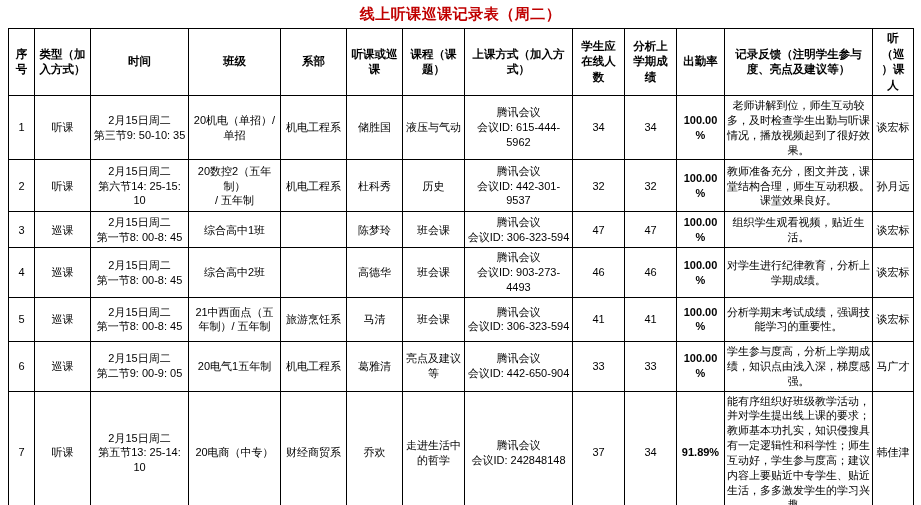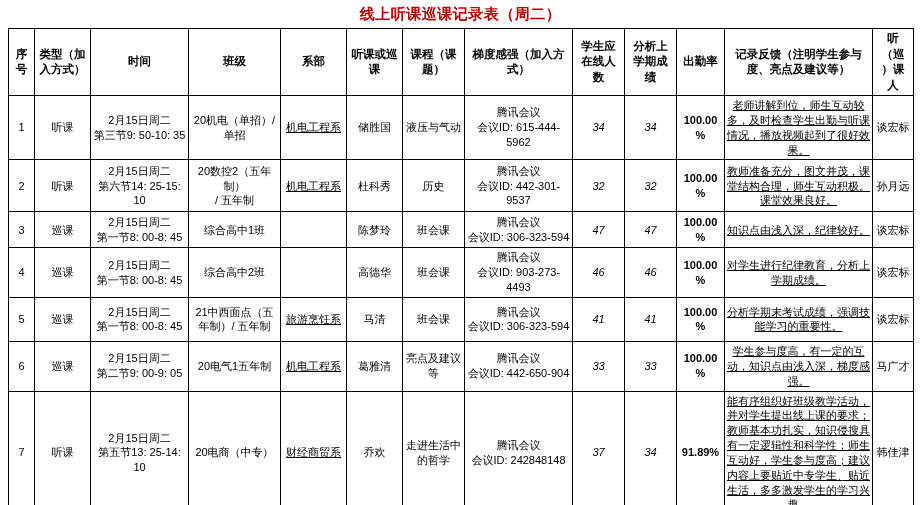--- a/index.html
+++ b/index.html
@@ -45,32 +45,31 @@
   }
   table.sheet thead th {
     font-weight: bold;
     font-size: 11.5px;
     height: 46px;
     padding: 2px 3px;
   }
   td.num { font-size: 11px; }
   td.time { font-size: 10.5px; line-height: 1.5; white-space: pre-line; }
   td.cls  { font-size: 10.5px; white-space: pre-line;}
-  td.dept { font-size: 10.5px; text-decoration: underline; }
+  td.dept { font-size: 10.5px; }
   td.teacher { font-size: 10.5px; font-family: Liberation Serif, serif; }
   td.course { font-size: 10.5px; }
   td.way { font-size: 10.5px; line-height: 1.6; white-space: pre-line; }
-  td.cnt { font-size: 11px; font-style: italic; }
+  td.cnt { font-size: 11px; }
   td.rate { font-size: 10.5px; font-weight: bold; }
   td.fb {
     text-align: left;
     font-size: 10.5px;
     line-height: 1.5;
     padding: 3px 4px;
-    text-decoration: underline;
   }
   td.listener { font-size: 10.5px; }
 
   
   col.c-idx     { width: 26px; }
   col.c-type    { width: 56px; }
   col.c-time    { width: 98px; }
   col.c-class   { width: 92px; }
   col.c-dept    { width: 66px; }
   col.c-teacher { width: 56px; }
@@ -115,21 +114,21 @@
     </colgroup>
     <thead>
       <tr>
         <th>序号</th>
         <th>类型（加入方式）</th>
         <th>时间</th>
         <th>班级</th>
         <th>系部</th>
         <th>听课或巡课</th>
         <th>课程（课题）</th>
-        <th>梯度感强（加入方式）</th>
+        <th>上课方式（加入方式）</th>
         <th>学生应在线人数</th>
         <th>分析上学期成绩</th>
         <th>出勤率</th>
         <th>记录反馈（注明学生参与度、亮点及建议等）</th>
         <th>听（巡）课人</th>
       </tr>
     </thead>
     <tbody>
       <tr class="row-h1">
         <td class="num">1</td>
@@ -174,21 +173,21 @@
 第一节8: 00-8: 45</td>
         <td class="cls">综合高中1班</td>
         <td class="dept"></td>
         <td class="teacher">陈梦玲</td>
         <td class="course">班会课</td>
         <td class="way">腾讯会议
 会议ID: 306-323-594</td>
         <td class="cnt">47</td>
         <td class="cnt">47</td>
         <td class="rate">100.00%</td>
-        <td class="fb">知识点由浅入深，纪律较好。</td>
+        <td class="fb">组织学生观看视频，贴近生活。</td>
         <td class="listener">谈宏标</td>
       </tr>
       <tr class="row-h4">
         <td class="num">4</td>
         <td class="type">巡课</td>
         <td class="time">2月15日周二
 第一节8: 00-8: 45</td>
         <td class="cls">综合高中2班</td>
         <td class="dept"></td>
         <td class="teacher">高德华</td>
@@ -225,21 +224,21 @@
 第二节9: 00-9: 05</td>
         <td class="cls">20电气1五年制</td>
         <td class="dept">机电工程系</td>
         <td class="teacher">葛雅清</td>
         <td class="course">亮点及建议等</td>
         <td class="way">腾讯会议
 会议ID: 442-650-904</td>
         <td class="cnt">33</td>
         <td class="cnt">33</td>
         <td class="rate">100.00%</td>
-        <td class="fb">学生参与度高，有一定的互动，知识点由浅入深，梯度感强。</td>
+        <td class="fb">学生参与度高，分析上学期成绩，知识点由浅入深，梯度感强。</td>
         <td class="listener">马广才</td>
       </tr>
       <tr class="row-h7">
         <td class="num">7</td>
         <td class="type">听课</td>
         <td class="time">2月15日周二
 第五节13: 25-14: 10</td>
         <td class="cls">20电商（中专）</td>
         <td class="dept">财经商贸系</td>
         <td class="teacher">乔欢</td>

